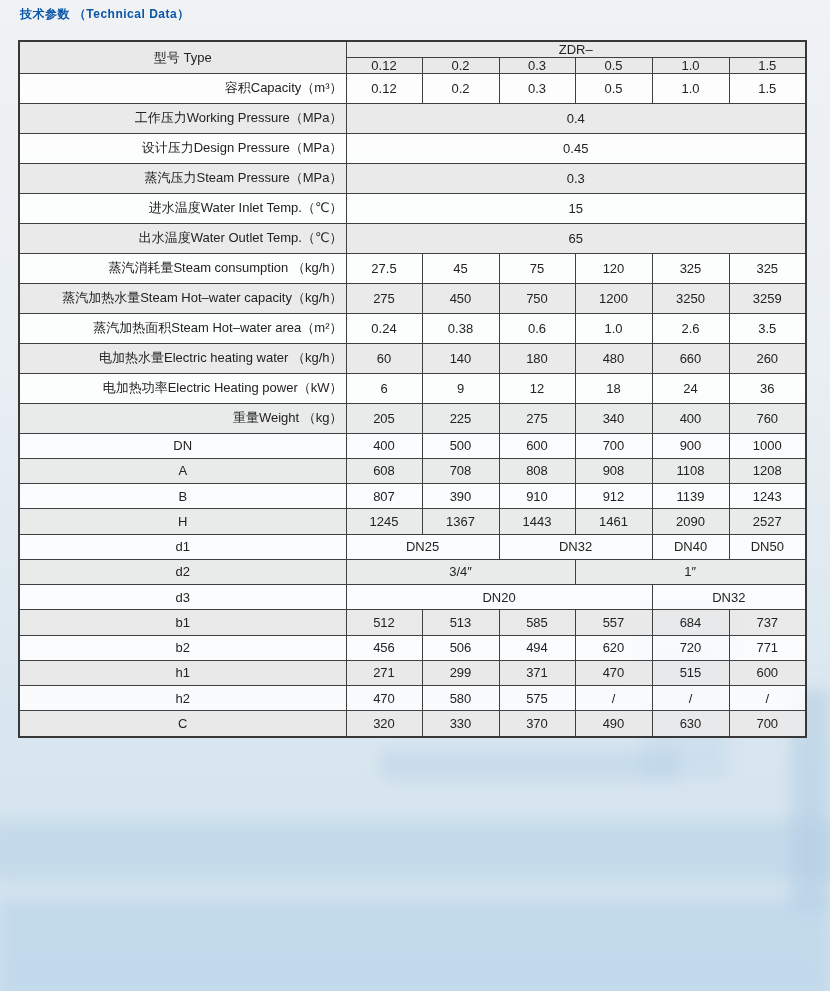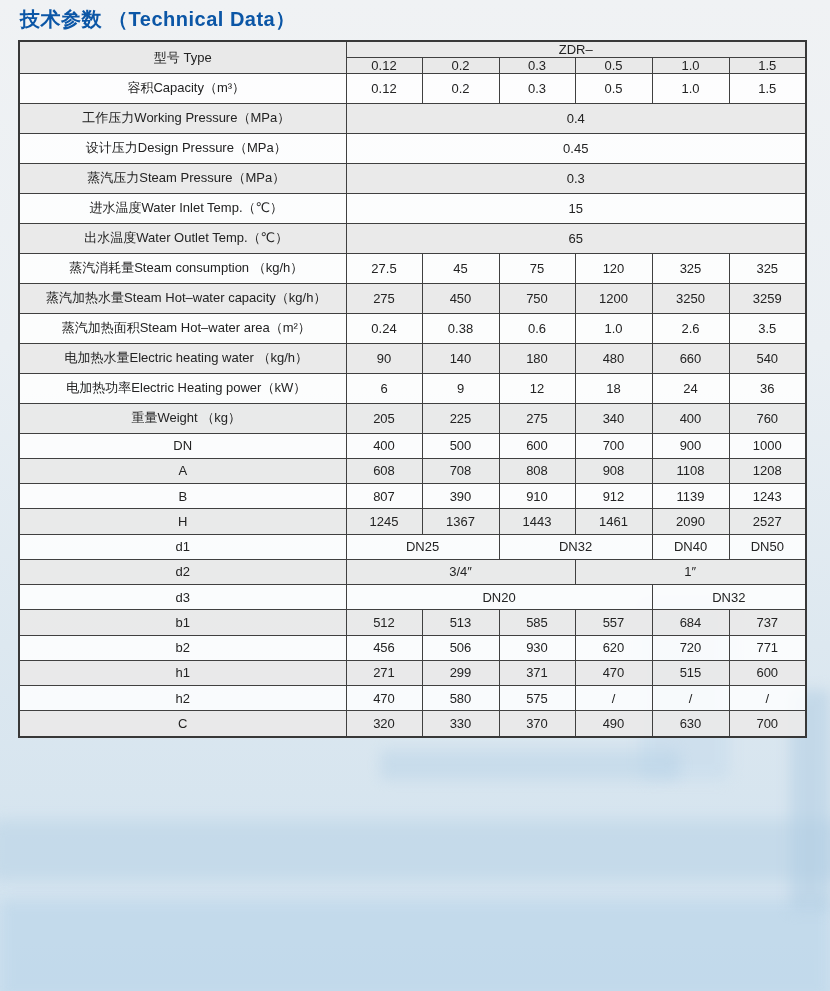--- a/index.html
+++ b/index.html
@@ -12,41 +12,41 @@
   }
   .watermark { position: absolute; filter: blur(7px); pointer-events: none; }
   .wm1 { left: -10px; top: 820px; width: 850px; height: 60px; background: #b9d3e6; opacity: .55; border-radius: 10px; }
   .wm2 { left: 0px; top: 900px; width: 830px; height: 100px; background: #bcd6ea; opacity: .65; }
   .wm3 { left: 640px; top: 600px; width: 90px; height: 180px; background: #c4daec; opacity: .5; border-radius: 8px; }
   .wm4 { left: 790px; top: 690px; width: 40px; height: 220px; background: #aecbe2; opacity: .5; }
   .wm5 { left: 380px; top: 750px; width: 300px; height: 30px; background: #b5d1e6; opacity: .45; }
 
   .page-title {
     position: absolute; left: 20px; top: 6px; margin: 0;
-    font-size: 20px; font-weight: bold; color: #0b56a6;
+    font-size: 12px; font-weight: bold; color: #0b56a6;
     letter-spacing: 0.5px;
   }
 
   table.spec-table {
     position: absolute; left: 18px; top: 40px;
     width: 787px; height: 698px;
     border-collapse: collapse; table-layout: fixed;
     border: 2px solid #383838;
   }
   .spec-table th, .spec-table td {
     border: 1.5px solid #404040;
     font-size: 13px; font-weight: normal; color: #232323;
     text-align: center; vertical-align: middle;
     padding: 0 3px;
     overflow: hidden;
   }
   thead th { background: rgba(232,232,232,0.97); }
   tr.row-light td { background: rgba(255,255,255,0.84); }
   tr.row-dark  td { background: rgba(233,233,233,0.96); }
-  td.label-left { text-align: center; padding-left: 10px; }
+  td.label-left { text-align: right; padding-left: 10px; }
 </style>
 </head>
 <body>
 
 <div>
   <div class="watermark wm1"></div>
   <div class="watermark wm2"></div>
   <div class="watermark wm3"></div>
   <div class="watermark wm4"></div>
   <div class="watermark wm5"></div>
@@ -129,26 +129,26 @@
           <td class="label-left">蒸汽加热面积Steam Hot–water area（m²）</td>
           <td>0.24</td>
           <td>0.38</td>
           <td>0.6</td>
           <td>1.0</td>
           <td>2.6</td>
           <td>3.5</td>
         </tr>
         <tr class="row-dark">
           <td class="label-left">电加热水量Electric heating water （kg/h）</td>
-          <td>90</td>
+          <td>60</td>
           <td>140</td>
           <td>180</td>
           <td>480</td>
           <td>660</td>
-          <td>540</td>
+          <td>260</td>
         </tr>
         <tr class="row-light">
           <td class="label-left">电加热功率Electric Heating power（kW）</td>
           <td>6</td>
           <td>9</td>
           <td>12</td>
           <td>18</td>
           <td>24</td>
           <td>36</td>
         </tr>
@@ -220,21 +220,21 @@
           <td>513</td>
           <td>585</td>
           <td>557</td>
           <td>684</td>
           <td>737</td>
         </tr>
         <tr class="row-light">
           <td>b2</td>
           <td>456</td>
           <td>506</td>
-          <td>930</td>
+          <td>494</td>
           <td>620</td>
           <td>720</td>
           <td>771</td>
         </tr>
         <tr class="row-dark">
           <td>h1</td>
           <td>271</td>
           <td>299</td>
           <td>371</td>
           <td>470</td>

